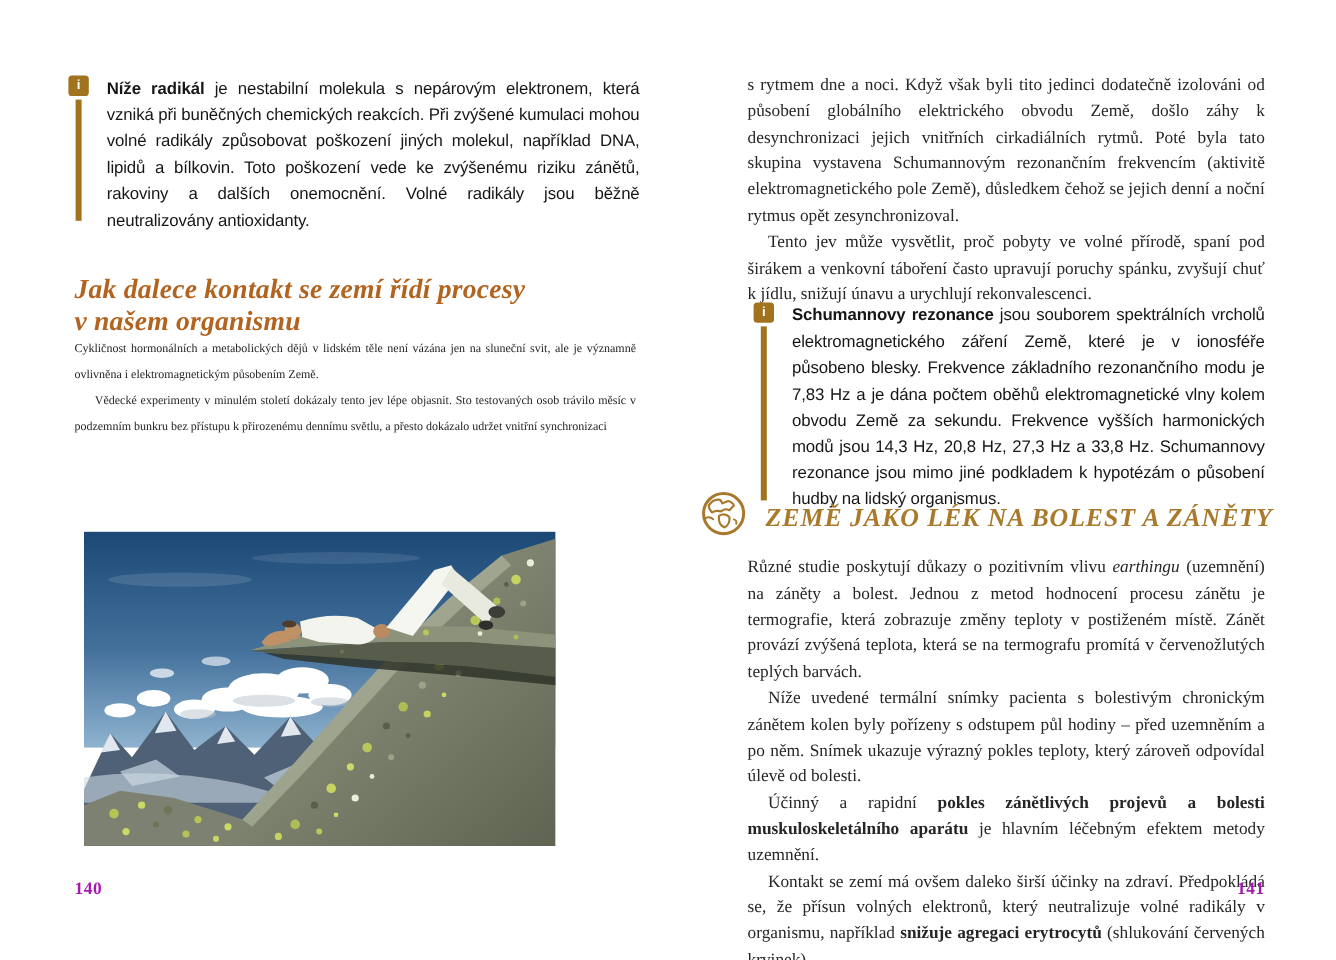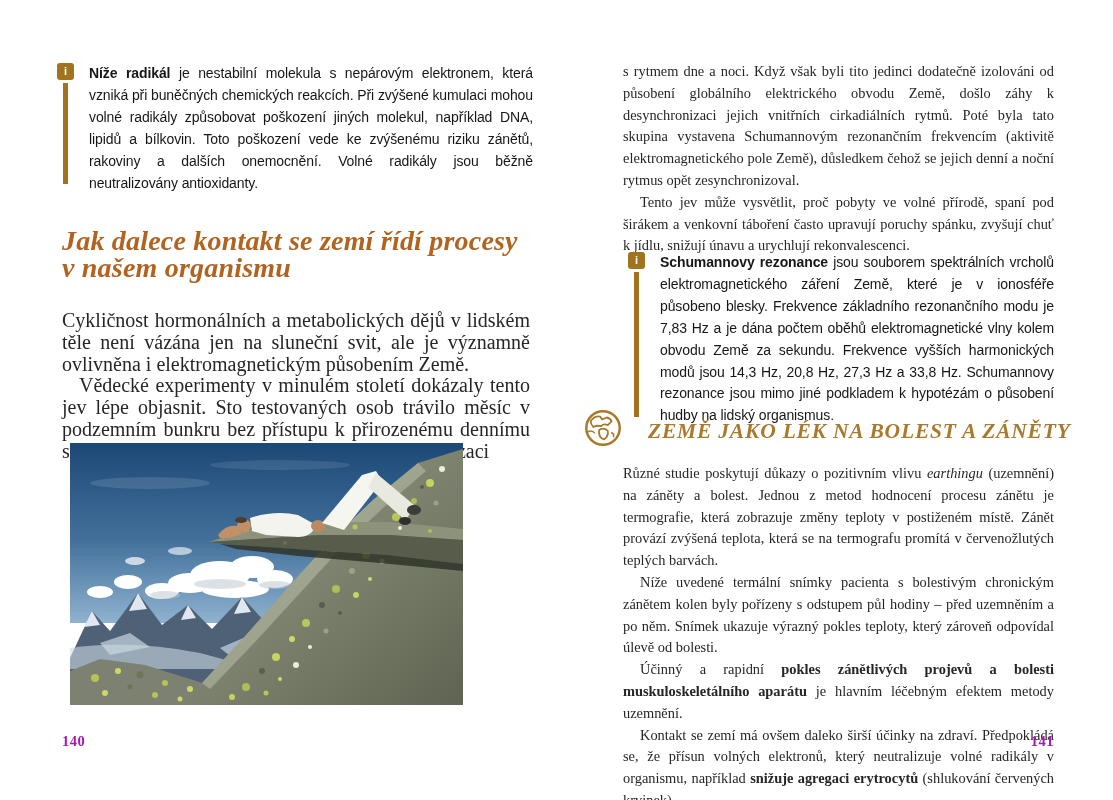--- a/index.html
+++ b/index.html
@@ -20,33 +20,33 @@
   .info-icon{width:17px;height:17px;background:#a1731f;border-radius:3px;color:#fff;
     font:bold 11px/17px "Liberation Sans", sans-serif;text-align:center;}
   .info-bar{width:5px;background:#a1731f;flex:1;margin-top:3px;margin-bottom:10px;}
   .infotext{flex:1;font-family:"Liberation Sans", sans-serif;font-size:14px;
     letter-spacing:-0.1px;line-height:21.9px;text-align:justify;color:#161616;}
   .infotext p{margin:0;}
   .infotext p.indent{text-indent:20px;}
 
   
   #heading-left{position:absolute;top:228px;left:0;margin:0;
-    font-style:italic;font-weight:bold;font-size:28px;line-height:26.5px;
+    font-style:italic;font-weight:bold;font-size:23px;line-height:26.5px;
     color:#b2631f;letter-spacing:0.2px;}
   #heading-left span{display:block;}
   #chapter-heading{position:absolute;top:407px;left:-41px;margin:0;
-    display:flex;align-items:center;gap:24px;}
+    display:flex;align-items:center;gap:14px;}
   #chapter-heading .ch-text{font-style:italic;font-weight:bold;font-size:21.5px;
     color:#a9792c;letter-spacing:0.8px;white-space:nowrap;}
 
   
   .bodyblock{position:absolute;left:0;text-align:justify;}
   .bodyblock p{margin:0;}
   .bodyblock p.indent{text-indent:17px;}
-  #left-body{top:310px;width:468px;font-size:20px;line-height:21.8px;}
+  #left-body{top:280px;width:468px;font-size:10px;line-height:21.8px;}
   #right-body-1{top:61px;width:431px;font-size:14.4px;line-height:21.8px;}
   #right-body-2{top:463px;width:431px;font-size:14.4px;line-height:21.8px;}
   .bodyblock em{font-style:italic;}
   .bodyblock strong{font-weight:bold;}
 
   
   #photo{position:absolute;top:443px;left:8px;width:393px;height:262px;margin:0;}
   #photo svg{display:block;}
 
   

